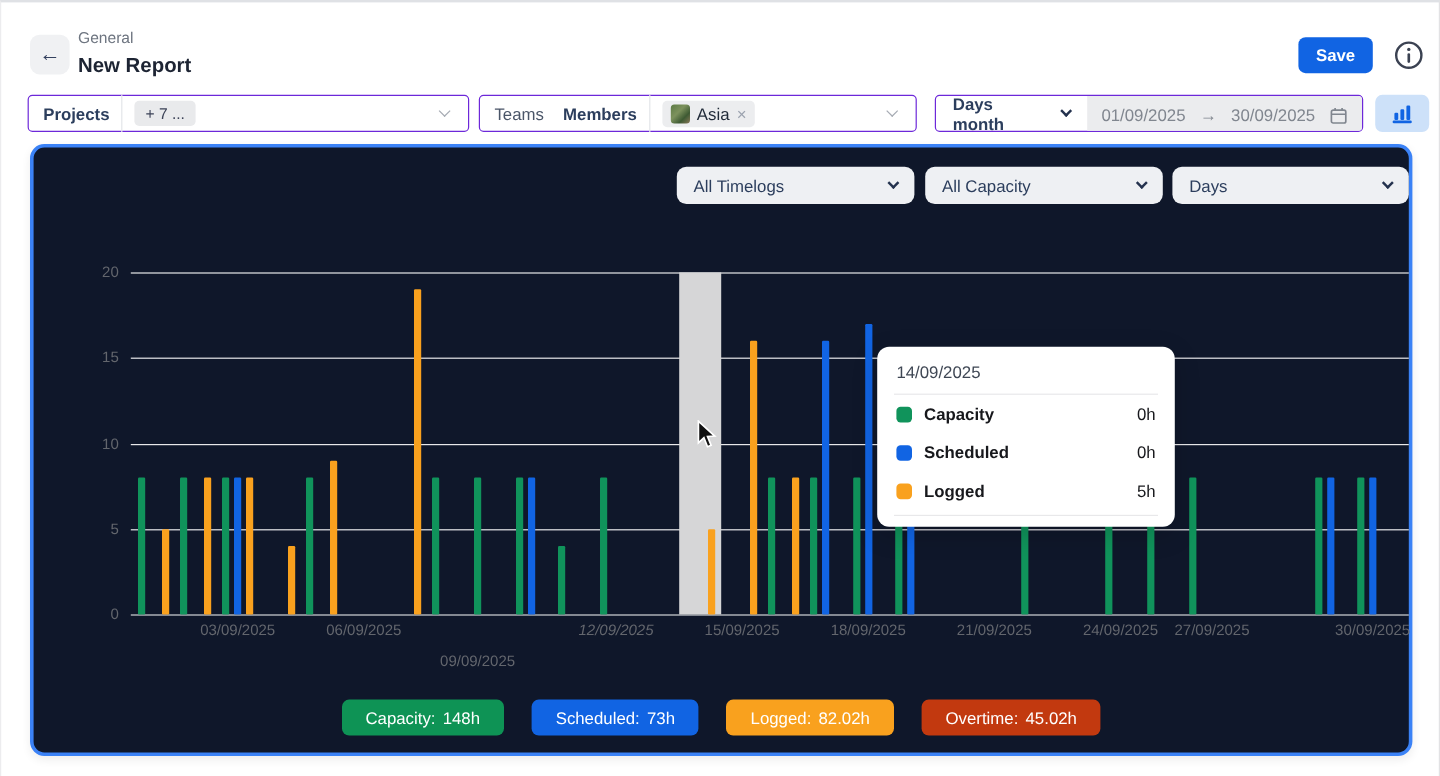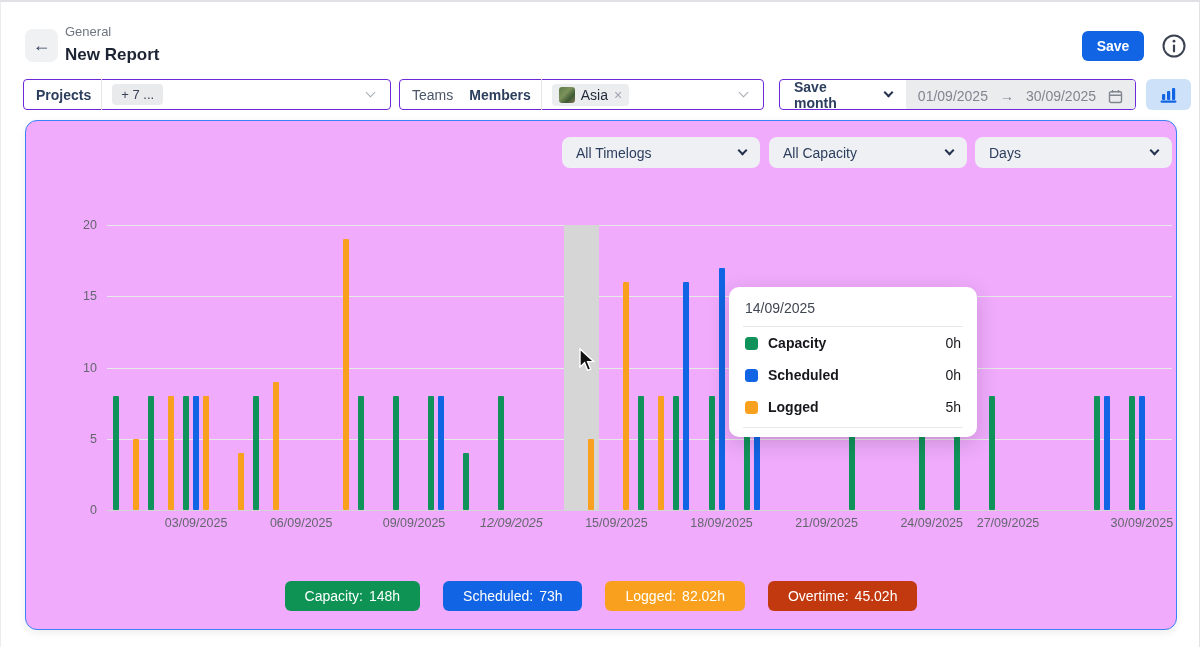--- a/index.html
+++ b/index.html
@@ -36,22 +36,22 @@
             background:linear-gradient(135deg,#5c7a44 0%,#7d925d 40%,#3e5a33 70%,#8a795a 100%); }
   .tag-name { font-size:14px; color:#1f2937; }
   .tag-x { font-size:14px; color:#9ca3af; }
   .period { display:flex; align-items:center; gap:12px; padding:0 14px; cursor:pointer; }
   .date-seg { margin-left:auto; align-self:stretch; display:flex; align-items:center; gap:12px;
               background:#ebecee; padding:16px 12px; color:#80868f; font-size:14px; cursor:pointer; }
   .chart-type-btn { position:absolute; left:1145px; top:77px; width:45px; height:31px; background:#cde1f9;
                     border:none; border-radius:6px; cursor:pointer; display:flex; align-items:center; justify-content:center; }
 
   
-  .card { position:absolute; left:24px; top:118px; width:1152px; height:510px; background:#f0abfc;
-          border:1px solid #3b82f6; border-radius:12px; box-shadow:0 3px 8px rgba(0,0,0,0.07); }
+  .card { position:absolute; left:24px; top:118px; width:1152px; height:510px; background:#0f172a;
+          border:3px solid #3b82f6; border-radius:12px; box-shadow:0 3px 8px rgba(0,0,0,0.07); }
   .dd { position:absolute; top:16px; height:31px; background:#eef0f3; border:none; border-radius:8px;
         display:flex; align-items:center; font-size:14px; color:#2c3e5d; padding:0 14px; cursor:pointer; }
   .dd .chev { margin-left:auto; }
   .dd1 { left:536px; width:198px; }
   .dd2 { left:743px; width:198px; }
   .dd3 { left:949px; width:197px;gap:20px; }
 
   .gridline { position:absolute; left:81px; width:1065px; height:1px; background:#e8e8ea; }
   .gridline.zero { background:#d3d4d8; }
   .ytick { position:absolute; width:50px; text-align:right; right:auto; left:21px; font-size:12.5px;
@@ -110,21 +110,21 @@
       <span class="avatar"></span>
       <span class="tag-name">Asia</span>
       <span class="tag-x">×</span>
     </span>
     <span class="spacer"></span>
     <span class="chev" style="margin-right:16px"></span>
   </div>
 
   <div class="fbox fbox3">
     <span class="period">
-      <span class="flabel-strong">Save month</span>
+      <span class="flabel-strong">Days month</span>
       <span class="chev bold"></span>
     </span>
     <span class="date-seg">
       <span>01/09/2025</span>
       <span>→</span>
       <span>30/09/2025</span>
       <span>
         <svg width="15" height="15" viewBox="0 0 15 15" style="display:block">
           <rect x="1.5" y="2.8" width="12" height="10.7" rx="1.5" fill="none" stroke="#80868f" stroke-width="1.4"></rect>
           <line x1="1.5" y1="6.2" x2="13.5" y2="6.2" stroke="#80868f" stroke-width="1.4"></line>
@@ -202,21 +202,21 @@
         <div class="bar" style="left: 142.045px; top: 275px; height: 114px; background: rgb(249, 161, 30); z-index: 2;"></div>
         <div class="bar" style="left: 177.075px; top: 275px; height: 114px; background: rgb(249, 161, 30); z-index: 2;"></div>
         <div class="bar" style="left: 212.105px; top: 332px; height: 57px; background: rgb(249, 161, 30); z-index: 2;"></div>
         <div class="bar" style="left: 247.135px; top: 260.75px; height: 128.25px; background: rgb(249, 161, 30); z-index: 2;"></div>
         <div class="bar" style="left: 317.195px; top: 118.25px; height: 270.75px; background: rgb(249, 161, 30); z-index: 2;"></div>
         <div class="bar" style="left: 562.405px; top: 317.75px; height: 71.25px; background: rgb(249, 161, 30); z-index: 2;"></div>
         <div class="bar" style="left: 597.435px; top: 161px; height: 228px; background: rgb(249, 161, 30); z-index: 2;"></div>
         <div class="bar" style="left: 632.465px; top: 275px; height: 114px; background: rgb(249, 161, 30); z-index: 2;"></div>
         <div class="xtick" style="left: 170.075px;">03/09/2025</div>
         <div class="xtick" style="left: 275.165px;">06/09/2025</div>
-        <div class="xtick" style="left: 388px;">09/09/2025</div>
+        <div class="xtick" style="left: 370px; margin-top: 26px;">09/09/2025</div>
         <div class="xtick" style="left: 485.345px; font-style: italic;">12/09/2025</div>
         <div class="xtick" style="left: 590.435px;">15/09/2025</div>
         <div class="xtick" style="left: 695.525px;">18/09/2025</div>
         <div class="xtick" style="left: 800.615px;">21/09/2025</div>
         <div class="xtick" style="left: 905.705px;">24/09/2025</div>
         <div class="xtick" style="left: 982px;">27/09/2025</div>
         <div class="xtick" style="left: 1115.88px;">30/09/2025</div>
       </div>
 
     <div class="tooltip">

